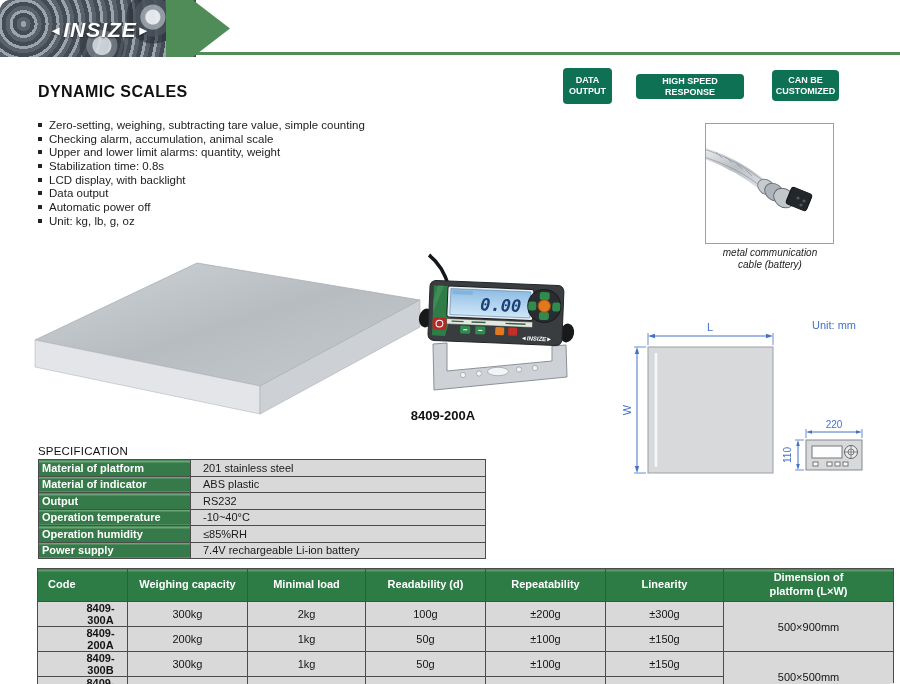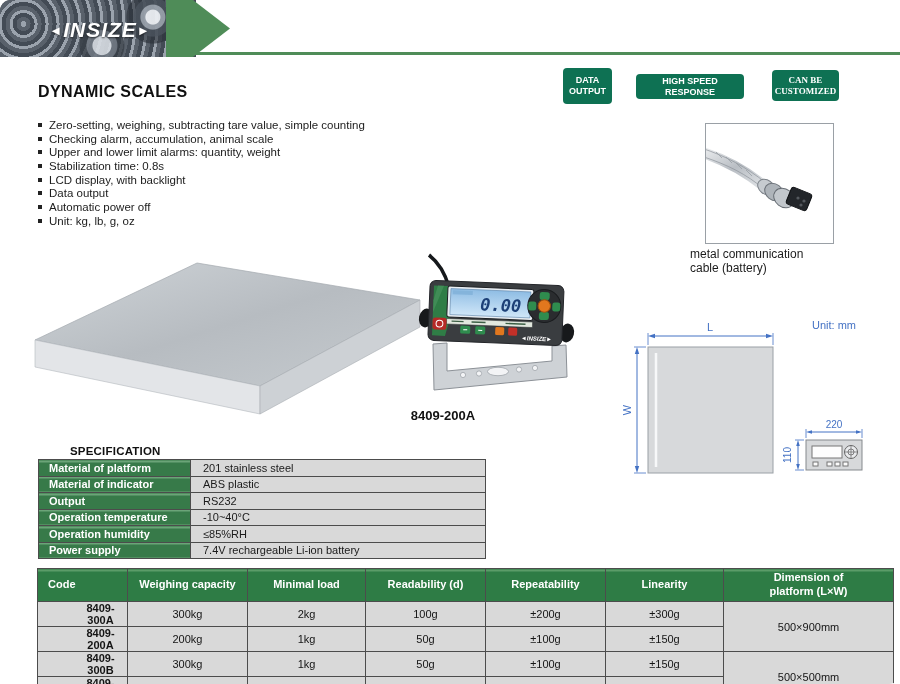--- a/index.html
+++ b/index.html
@@ -32,43 +32,43 @@
   .page-title{ position:absolute; left:38px; top:83px; font-size:16px; font-weight:bold; color:#101010; letter-spacing:.4px; }
 
   
   .badge{
     position:absolute; background:#0e7153; color:#fff; border-radius:4px;
     font-size:9px; font-weight:bold; text-align:center; line-height:1.2;
     display:flex; align-items:center; justify-content:center; padding:2px 3px;
   }
   .badge1{ left:563px; top:68px; width:49px; height:36px; }
   .badge2{ left:636px; top:74px; width:108px; height:25px; }
-  .badge3{ left:772px; top:70px; width:67px; height:31px;font-family:Liberation Serif, serif; }
+  .badge3{ left:772px; top:70px; width:67px; height:31px; }
 
   
   .features{ position:absolute; left:38px; top:118px; list-style:none; }
   .features li{ display:flex; align-items:center; height:13.7px; font-size:11.5px; color:#1c1c1c; }
   .features .sq{ width:4px; height:4px; background:#222; margin-right:7px; flex:0 0 auto; }
 
   
   .cable-box{ position:absolute; left:705px; top:123px; width:129px; height:121px; border:1px solid #9aa0a6; background:#fff; }
-  .cable-caption{ position:absolute; left:690px; top:247px; width:160px; font-size:12px; color:#1c1c1c; line-height:1.18; }
+  .cable-caption{ position:absolute; left:690px; top:247px; width:160px; text-align:center; font-size:10px; color:#1c1c1c; line-height:1.18;font-style:italic; }
 
   
   .product-svg{ position:absolute; left:20px; top:250px; width:580px; height:175px; }
   .model-label{ position:absolute; left:403px; top:408px; width:80px; text-align:center; font-size:13px; font-weight:bold; color:#111; }
   .diagram-svg{ position:absolute; left:615px; top:300px; width:285px; height:190px; }
 
   
-  .spec-heading{ position:absolute; left:38px; top:445px; font-size:11.5px; font-weight:bold; color:#111; letter-spacing:.2px;margin-left:32px; }
+  .spec-heading{ position:absolute; left:38px; top:445px; font-size:11.5px; font-weight:normal; color:#111; letter-spacing:.2px; }
   table{ border-collapse:collapse; }
   .spec-table{ position:absolute; left:38px; top:459px; width:447px; table-layout:fixed; }
   .spec-table td{ border:1px solid #4c4c4c; height:16.5px; font-size:11px; vertical-align:middle; }
   .spec-table td.lbl{
-    width:152px; color:#fff; font-weight:bold; padding-left:10px;
+    width:152px; color:#fff; font-weight:bold; padding-left:3px;
     background:linear-gradient(180deg,#6ba478 0,#6ba478 2px,#377a49 2px);
   }
   .spec-table td.val{ width:295px; background:#d9d9d9; color:#1a1a1a; padding-left:12px; }
 
   
   .models-table{ position:absolute; left:37px; top:568px; width:856px; table-layout:fixed; }
   .models-table th, .models-table td{ border:1px solid #4c4c4c; font-size:11px; text-align:center; vertical-align:middle; }
   .models-table th{
     height:33px; color:#fff; font-weight:bold; line-height:1.25;
     background:linear-gradient(180deg,#5b9c68 0,#5b9c68 2px,#2e7c45 2px);

